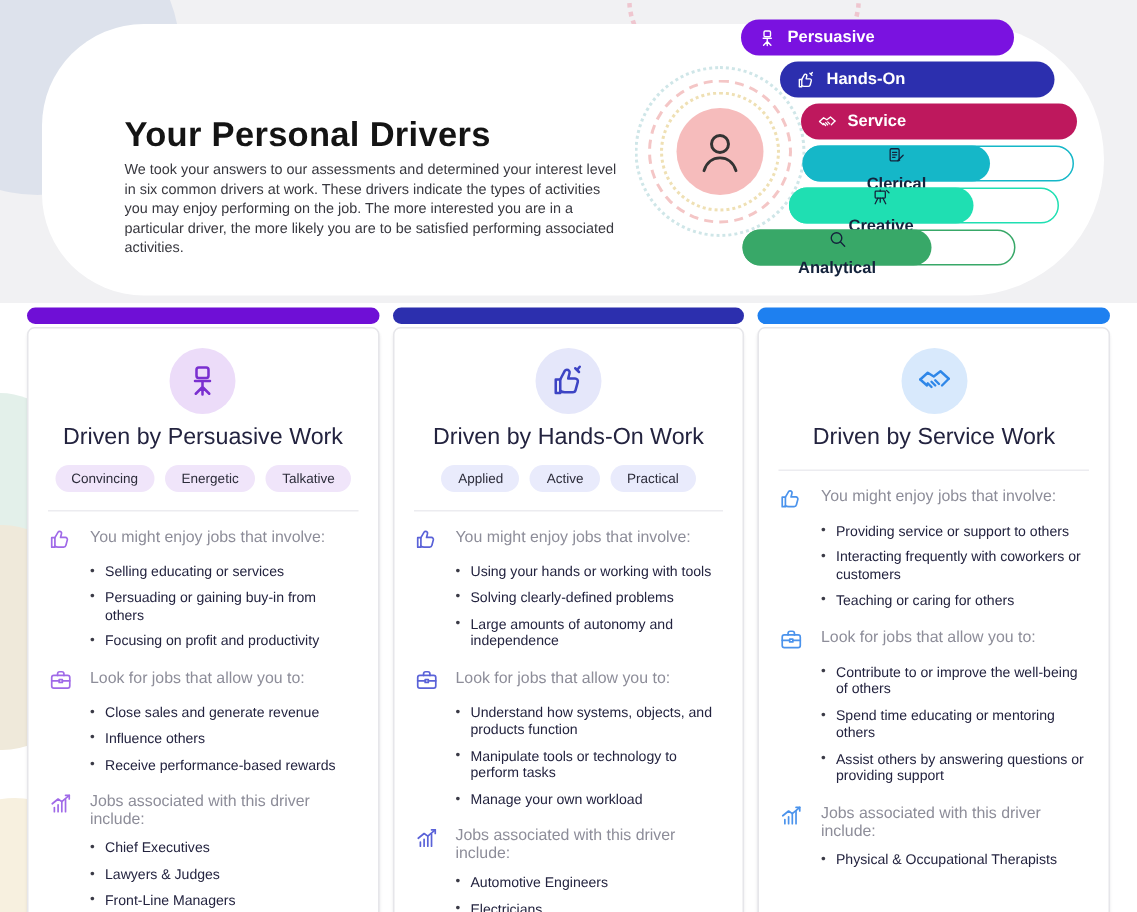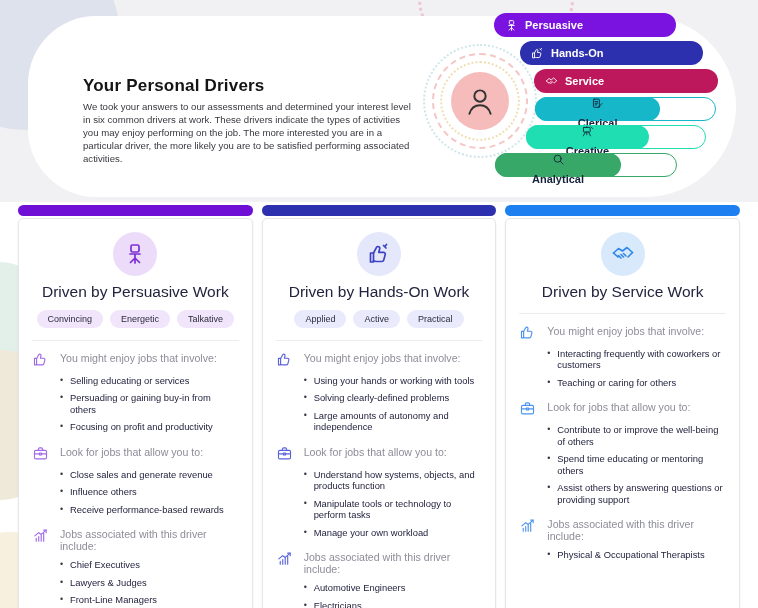--- a/index.html
+++ b/index.html
@@ -16,21 +16,21 @@
   .blob-mint{left:-48px;top:262px;width:96px;height:96px;background:#e3f0ea;}
   .blob-beige{left:-70px;top:350px;width:130px;height:150px;background:#efe9da;border-radius:45%;}
   .blob-cream{left:-50px;top:532px;width:120px;height:120px;background:#f7f0df;}
   .dotted-arc{position:absolute;left:418px;top:-58px;width:150px;height:110px;border:3px dotted #efc6cf;border-radius:50%;}
   
   .hero{
     position:absolute;left:28px;top:16px;width:708px;height:181px;
     background:#ffffff;border-radius:90px 120px 120px 90px;z-index:2;
   }
   .hero-text{position:absolute;left:55px;top:60px;width:330px;}
-  .hero-text h1{margin:0 0 4px 0;font-size:17px;font-weight:bold;color:#141414;letter-spacing:.2px;}
+  .hero-text h1{margin:0 0 4px 0;font-size:23px;font-weight:bold;color:#141414;letter-spacing:.2px;}
   .hero-text p{margin:0;font-size:9.6px;line-height:1.36;color:#38383f;}
   
   .avatar-cluster{position:absolute;left:423px;top:44px;width:114px;height:114px;z-index:3;}
   .ring{position:absolute;border-radius:50%;}
   .ring-outer{inset:0;border:2px dotted #cfe6e8;}
   .ring-mid{inset:9px;border:2px dashed #f4c6c6;}
   .ring-inner{inset:17px;border:2px dotted #efe0b4;}
   .avatar-circle{position:absolute;inset:28px;background:#f6bcbc;border-radius:50%;
     display:flex;align-items:center;justify-content:center;color:#333;}
   .avatar-circle svg{width:34px;height:34px;}
@@ -352,20 +352,21 @@
       </div>
       <div class="divider"></div>
       <div class="sec">
         <div class="sec-head">
           <svg>
               <use href="#i-thumb"></use>
             </svg>
           <span class="sec-title">You might enjoy jobs that involve:</span>
         </div>
         <ul>
+          <li>Providing service or support to others</li>
           <li>Interacting frequently with coworkers or customers</li>
           <li>Teaching or caring for others</li>
         </ul>
       </div>
       <div class="sec">
         <div class="sec-head">
           <svg>
               <use href="#i-case"></use>
             </svg>
           <span class="sec-title">Look for jobs that allow you to:</span>

